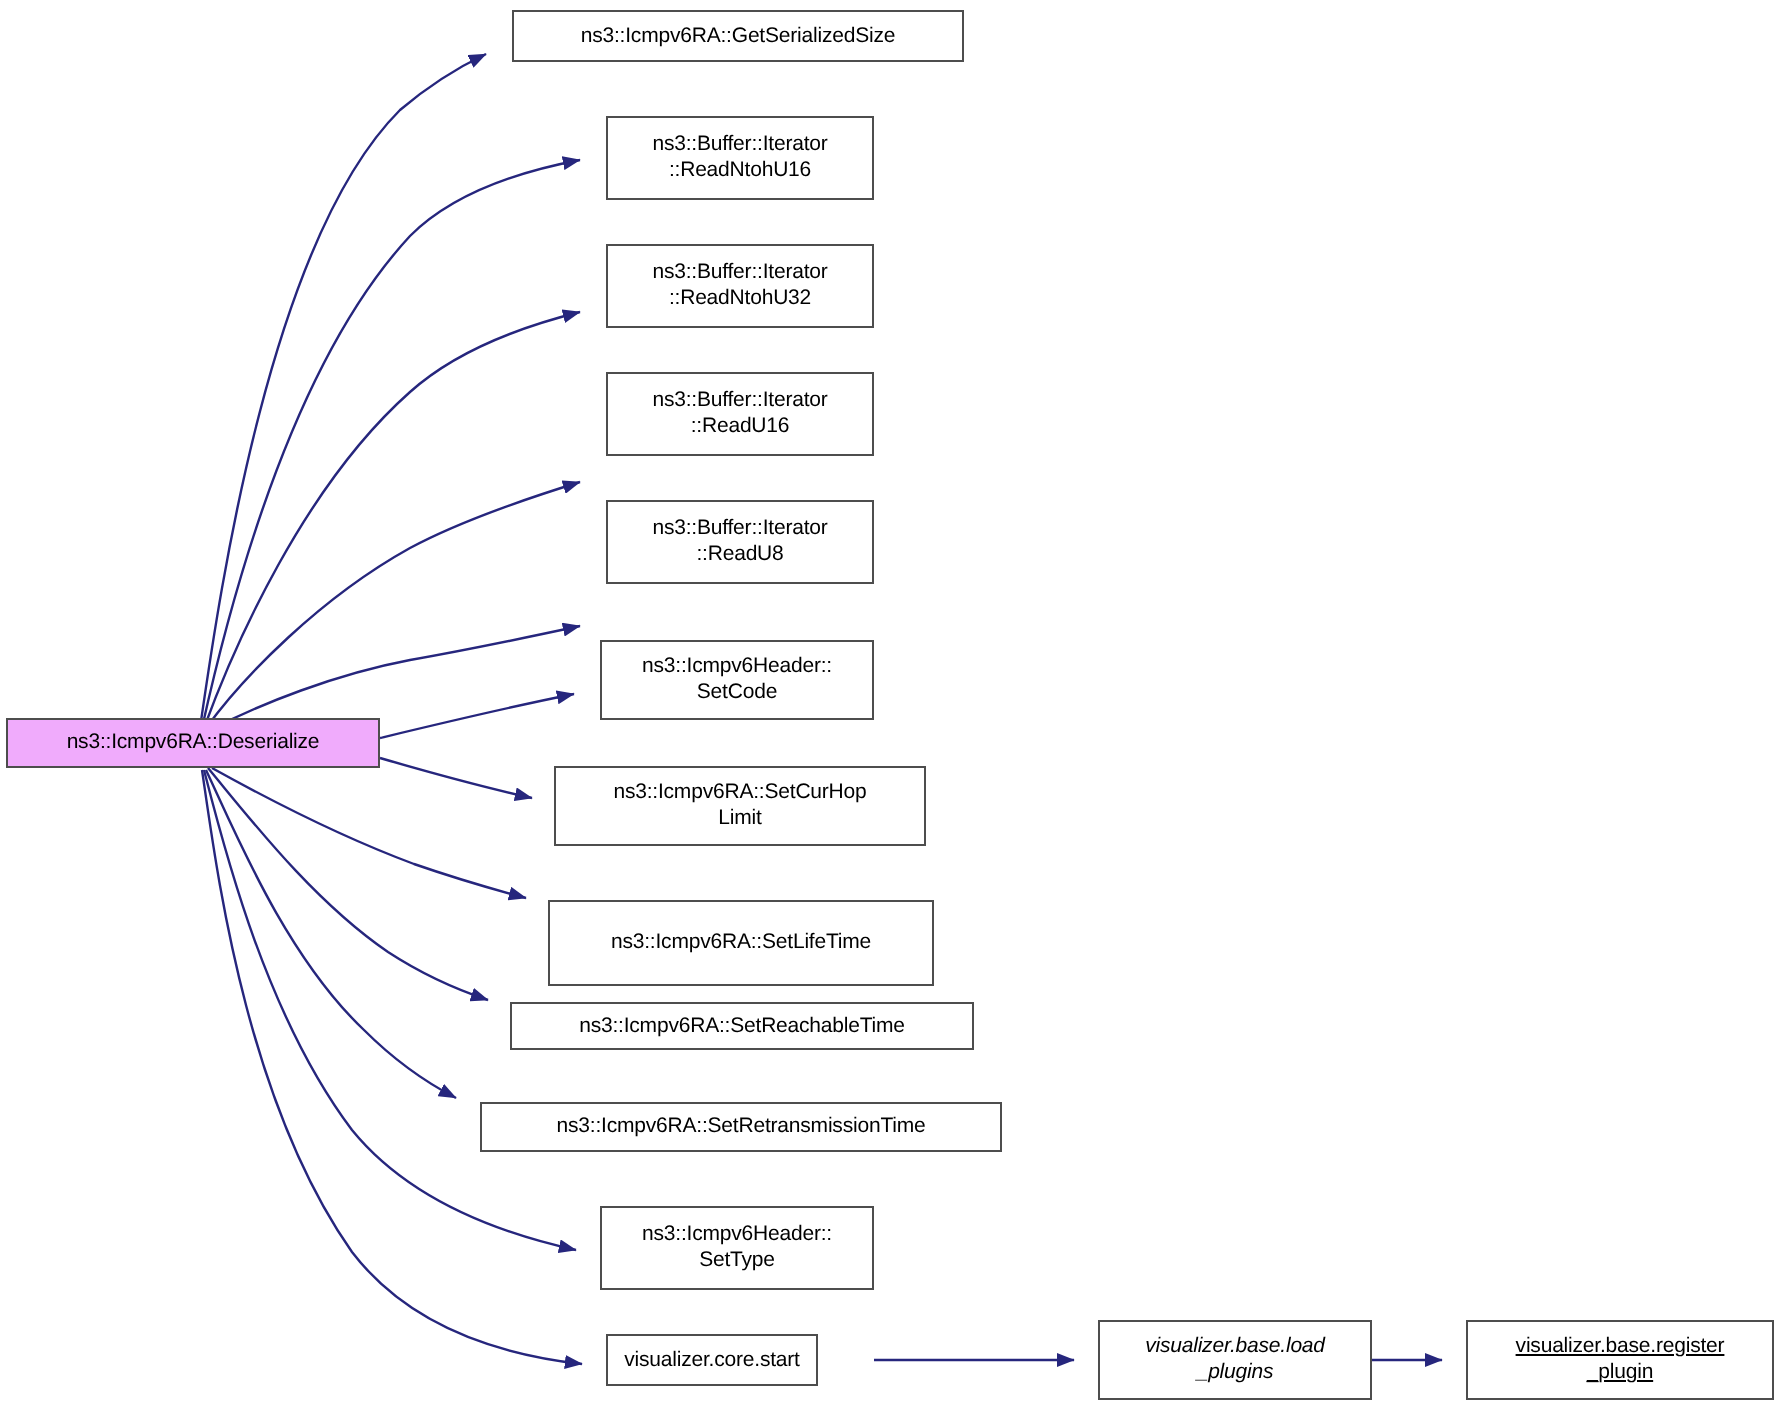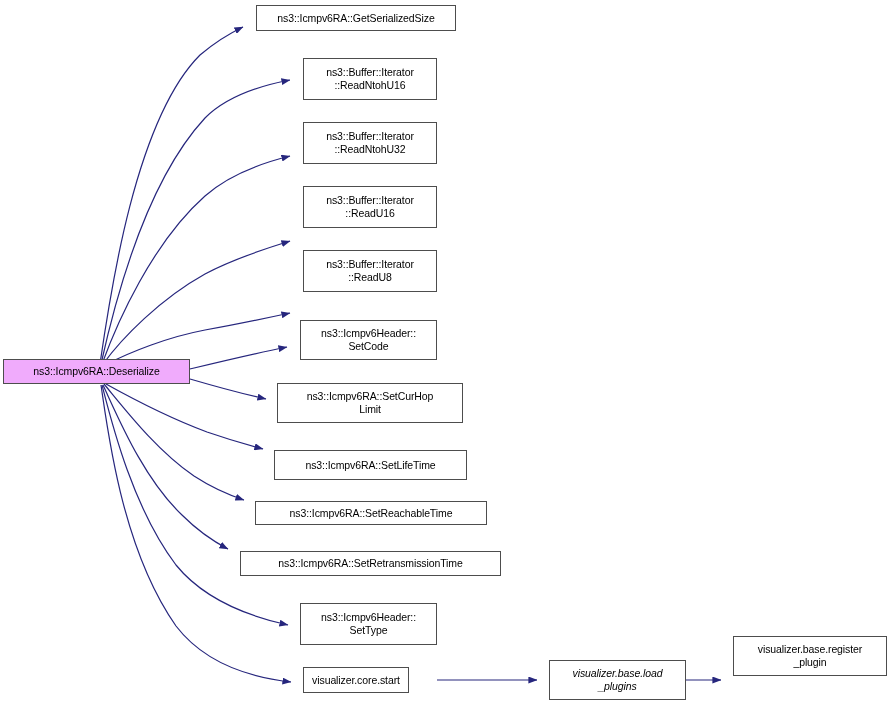--- a/index.html
+++ b/index.html
@@ -64,37 +64,37 @@
         <path d="M 104,384 C 124,408 156,450 194,476 Q 217,491 244,500" fill="none" stroke="#26267d" stroke-width="1.2" marker-end="url(#arrowhead)"></path>
         <path d="M 103,385 C 118,417 143,478 182,515 Q 203,536 228,549" fill="none" stroke="#26267d" stroke-width="1.2" marker-end="url(#arrowhead)"></path>
         <path d="M 102,385 C 112,424 133,508 176,565 Q 211,608 288,625" fill="none" stroke="#26267d" stroke-width="1.2" marker-end="url(#arrowhead)"></path>
         <path d="M 101,385 C 108,432 122,549 176,626 Q 212,673 291,682" fill="none" stroke="#26267d" stroke-width="1.2" marker-end="url(#arrowhead)"></path>
         <path d="M 437,680 L 537,680" fill="none" stroke="#26267d" stroke-width="1.2" marker-end="url(#arrowhead)"></path>
         <path d="M 686,680 L 721,680" fill="none" stroke="#26267d" stroke-width="1.2" marker-end="url(#arrowhead)"></path>
       </g>
   </svg>
   <div id="nodes-group">
       <div class="node current" style="left: 3px; top: 359px; width: 187px; height: 25px;">ns3::Icmpv6RA::Deserialize</div>
-      <div class="node" style="left: 256px; top: 5px; width: 200px; height: 26px;">ns3::Icmpv6RA::GetSerializedSize</div>
+      <div class="node" style="left: 256px; top: 5px; width: 226px; height: 26px;">ns3::Icmpv6RA::GetSerializedSize</div>
       <div class="node" style="left: 303px; top: 58px; width: 134px; height: 42px;">ns3::Buffer::Iterator
 ::ReadNtohU16</div>
       <div class="node" style="left: 303px; top: 122px; width: 134px; height: 42px;">ns3::Buffer::Iterator
 ::ReadNtohU32</div>
       <div class="node" style="left: 303px; top: 186px; width: 134px; height: 42px;">ns3::Buffer::Iterator
 ::ReadU16</div>
       <div class="node" style="left: 303px; top: 250px; width: 134px; height: 42px;">ns3::Buffer::Iterator
 ::ReadU8</div>
       <div class="node" style="left: 300px; top: 320px; width: 137px; height: 40px;">ns3::Icmpv6Header::
 SetCode</div>
       <div class="node" style="left: 277px; top: 383px; width: 186px; height: 40px;">ns3::Icmpv6RA::SetCurHop
 Limit</div>
-      <div class="node" style="left: 274px; top: 450px; width: 193px; height: 30px;">ns3::Icmpv6RA::SetLifeTime</div>
+      <div class="node" style="left: 274px; top: 450px; width: 193px; height: 43px;">ns3::Icmpv6RA::SetLifeTime</div>
       <div class="node" style="left: 255px; top: 501px; width: 232px; height: 24px;">ns3::Icmpv6RA::SetReachableTime</div>
       <div class="node" style="left: 240px; top: 551px; width: 261px; height: 25px;">ns3::Icmpv6RA::SetRetransmissionTime</div>
       <div class="node" style="left: 300px; top: 603px; width: 137px; height: 42px;">ns3::Icmpv6Header::
 SetType</div>
       <div class="node" style="left: 303px; top: 667px; width: 106px; height: 26px;">visualizer.core.start</div>
       <div class="node" style="left: 549px; top: 660px; width: 137px; height: 40px; font-style: italic;">visualizer.base.load
 _plugins</div>
-      <div class="node" style="left: 733px; top: 636px; width: 154px; height: 40px;">visualizer.base.register
+      <div class="node" style="left: 733px; top: 660px; width: 154px; height: 40px; text-decoration: underline;">visualizer.base.register
 _plugin</div>
     </div>
 </div>
 
 </body></html>

